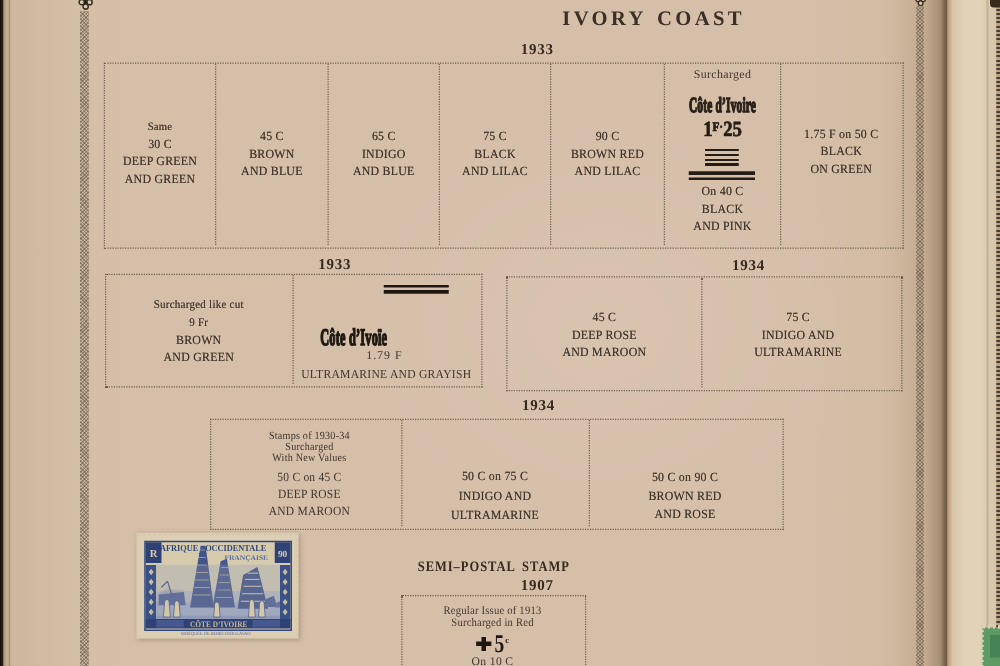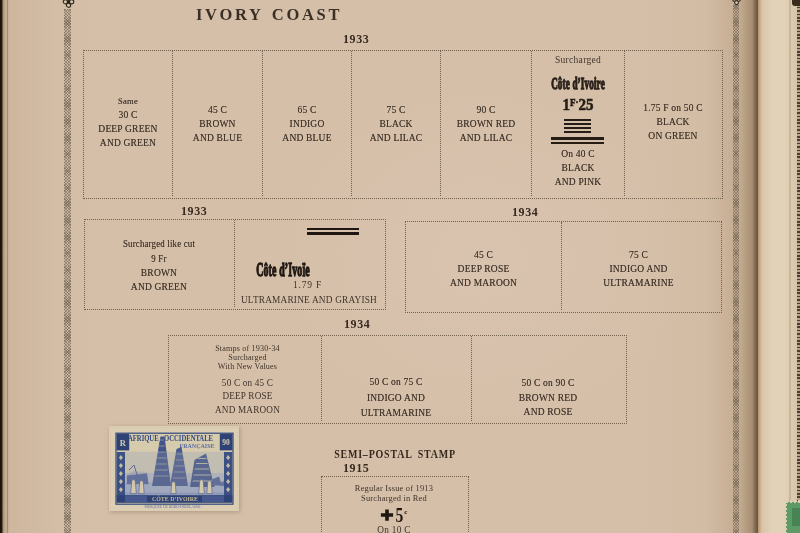--- a/index.html
+++ b/index.html
@@ -3,21 +3,21 @@
 <meta charset="utf-8">
 <style>
   html,body{margin:0;padding:0;}
   body{width:800px;height:533px;overflow:hidden;position:relative;
        font-family:"Liberation Serif", serif; background:#d3bda7;}
   .abs{position:absolute;}
   .box{position:absolute;border:1px dotted #70604d;}
   .vsep{position:absolute;border-left:1px dotted #70604d;width:0;}
   .cell{position:absolute;text-align:center;color:#40342a;text-shadow:0 0 0.5px rgba(64,52,42,0.65);
         font-size:10px;letter-spacing:0.2px;line-height:14px;transform:scaleX(0.95);}
-  .hdr{position:absolute;text-align:left;color:#38291e;font-weight:bold;
+  .hdr{position:absolute;text-align:right;color:#38291e;font-weight:bold;
        font-size:12px;letter-spacing:0.6px;}
 </style>
 </head>
 <body>
 
 <div class="abs" style="left:0;top:0;width:800px;height:533px;
   background:
    radial-gradient(ellipse 300px 260px at 480px 260px, rgba(222,201,182,0.45), rgba(226,203,175,0) 70%),
    linear-gradient(90deg, #ccb59b 0, #d4bea6 60px, #d5bfa9 120px, #d5bfa9 640px, #d2bca3 710px),
    #d5bfa9;"></div>
@@ -63,21 +63,21 @@
    rgba(165,150,128,0.2);"></div>
 
 <svg class="abs" style="left:731px;top:-4px;" width="11" height="9" viewBox="0 0 11 9">
   <g fill="#d9cbb1" stroke="#372c20" stroke-width="1.1">
     <circle cx="3.5" cy="3.4" r="1.9"></circle>
     <circle cx="7.5" cy="3.4" r="1.9"></circle>
     <circle cx="5.5" cy="6.6" r="1.9"></circle>
   </g>
 </svg>
 
-<div class="abs" style="left:196px;top:4.5px;width:400px;text-align:left;
+<div class="abs" style="left:196px;top:4.5px;width:400px;text-align:right;
   font-size:16.5px;letter-spacing:2.7px;color:#3a2e25;font-weight:bold;">IVORY<span style="letter-spacing:0;">&nbsp;&nbsp;</span>COAST</div>
 
 <div class="hdr" style="left:343px;top:32px;width:100px;">1933</div>
 
 <div class="box" style="left:83px;top:50px;width:638px;height:147px;"></div>
 
 <div class="vsep" style="left:172px;top:51px;height:145px;"></div>
 
 <div class="vsep" style="left:262px;top:51px;height:145px;"></div>
 
@@ -161,21 +161,21 @@
   <div style="font-size:10px;letter-spacing:0.2px;line-height:13.8px;margin-top:4px;">50 C on 45 C<br>DEEP ROSE<br>AND MAROON</div>
 </div>
 
 <div class="cell" style="left:322px;top:374px;width:148px;line-height:15.5px;">50 C on 75 C<br>INDIGO AND<br>ULTRAMARINE</div>
 
 <div class="cell" style="left:472px;top:376px;width:152px;line-height:14.5px;">50 C on 90 C<br>BROWN RED<br>AND ROSE</div>
 
 <div class="abs" style="left:295px;top:447.5px;width:200px;text-align:center;white-space:nowrap;
   font-size:11.5px;font-weight:bold;letter-spacing:0.9px;color:#38291e;transform:scaleX(0.87);">SEMI–POSTAL<span style="letter-spacing:0;">&nbsp;&nbsp;</span>STAMP</div>
 
-<div class="hdr" style="left:343px;top:460.5px;width:100px;">1915</div>
+<div class="hdr" style="left:343px;top:460.5px;width:100px;">1907</div>
 
 <div class="box" style="left:321px;top:476px;width:146px;height:60px;"></div>
 
 <div class="abs" style="left:322px;top:484px;width:144px;text-align:center;color:#40342a;
   font-size:9.2px;letter-spacing:0.2px;line-height:9.6px;transform:scaleX(0.92);">Regular Issue of 1913<br>Surcharged in Red</div>
 
 <svg class="abs" style="left:378px;top:505.5px;" width="34" height="17" viewBox="0 0 34 17">
   <path d="M7.2,3.5 h3.6 v3.7 h4.3 v3.5 h-4.3 v4 h-3.6 v-4 h-4.3 v-3.5 h4.3 z" fill="#1f1812"></path>
   <text x="17.5" y="15.6" font-family="Liberation Serif" font-weight="bold" font-size="20.5" fill="#1f1812" textLength="7.8" lengthAdjust="spacingAndGlyphs">5</text>
   <text x="26.3" y="8.2" font-family="Liberation Serif" font-weight="bold" font-size="7" fill="#1f1812">c</text>

